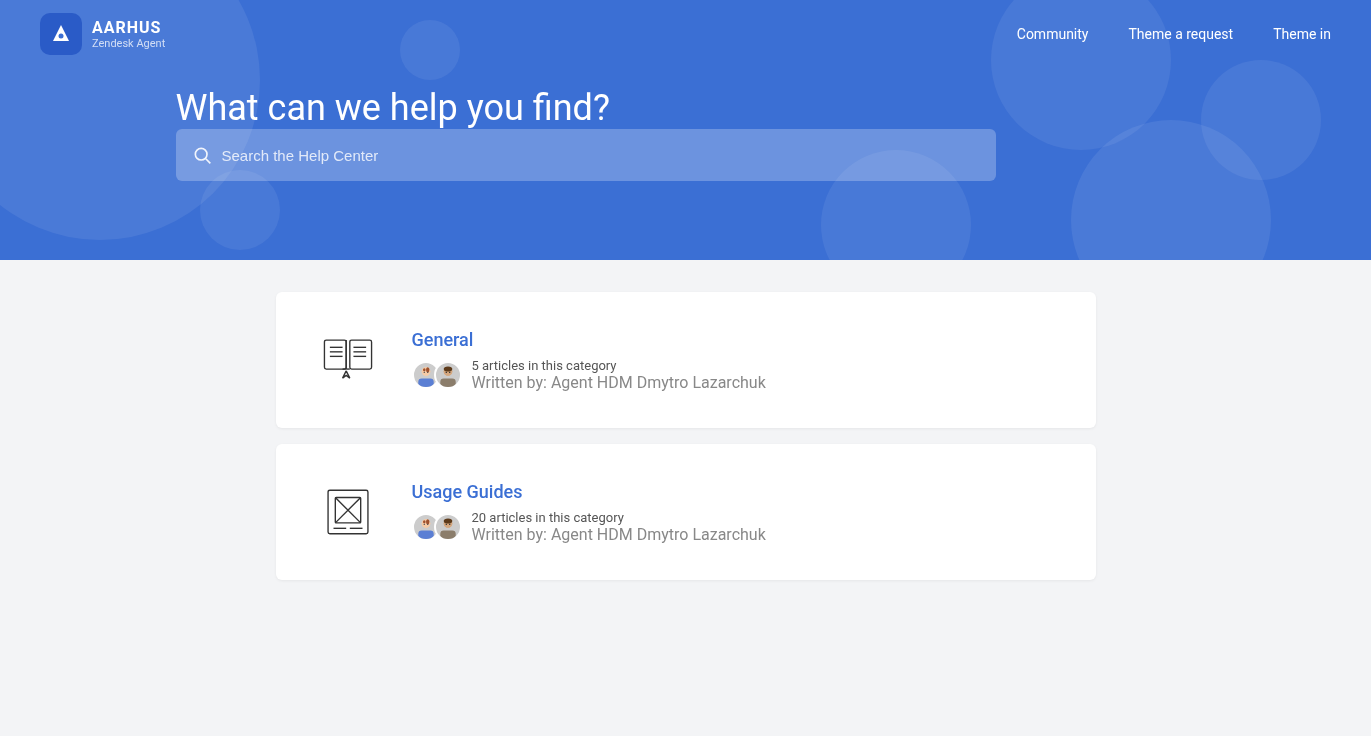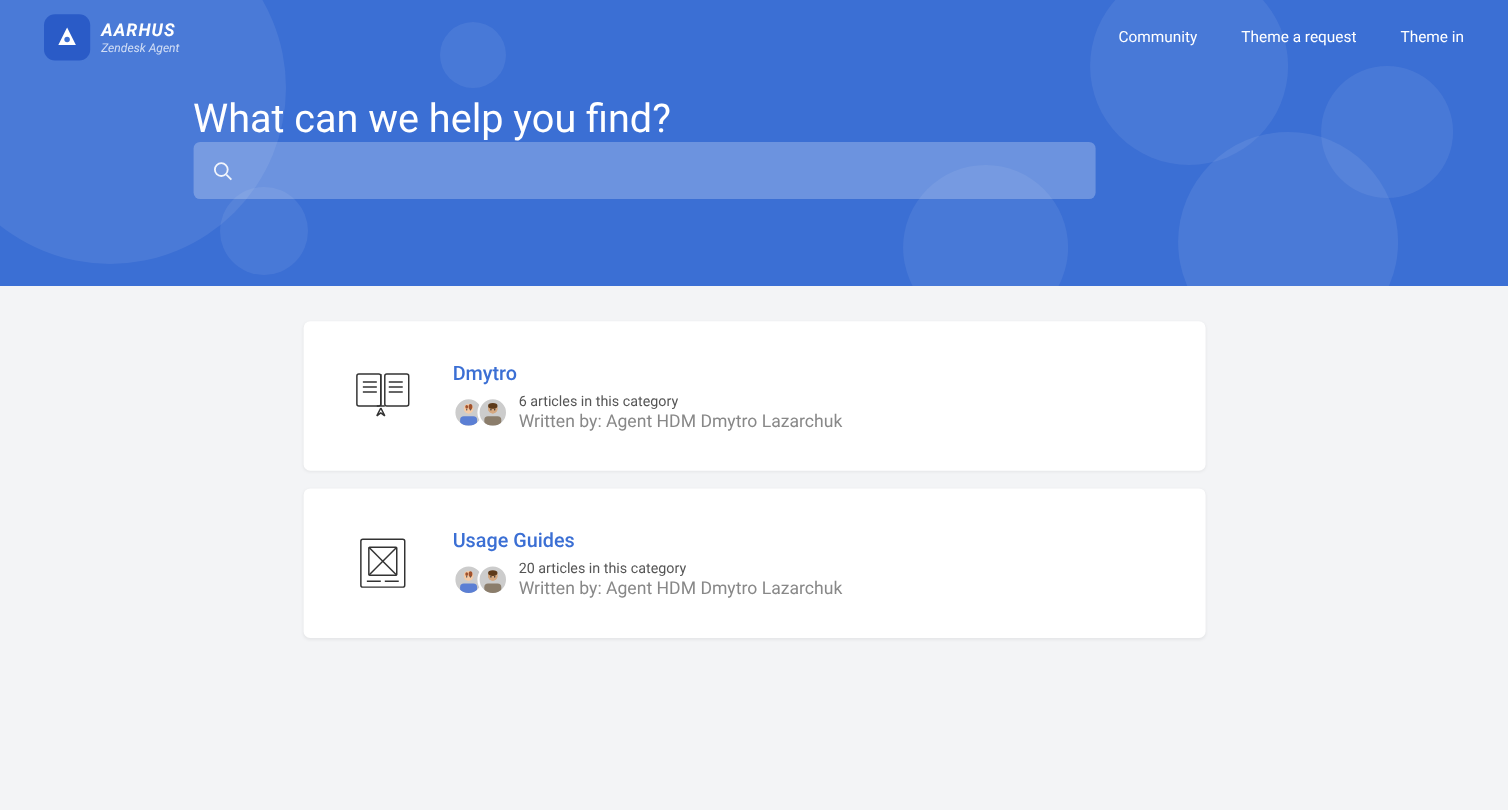--- a/index.html
+++ b/index.html
@@ -63,21 +63,20 @@
     }
 
     .logo-icon svg {
       width: 24px; height: 24px;
       fill: white;
     }
 
     .logo-text {
       display: flex;
       flex-direction: column;
-      font-style: italic;
     }
 
     .logo-name {
       color: white;
       font-weight: 700;
       font-size: 16px;
       letter-spacing: 1px;
     }
 
     .logo-sub {
@@ -278,20 +277,21 @@
     </div>
   </nav>
 
   <div class="hero-content">
     <h1 class="hero-title">What can we help you find?</h1>
     <div class="search-bar">
       <svg class="search-icon-svg" viewBox="0 0 24 24">
         <circle cx="11" cy="11" r="7"></circle>
         <line x1="16.5" y1="16.5" x2="22" y2="22"></line>
       </svg>
+      <input type="text" placeholder="Search the Help Center" style="">
     </div>
   </div>
 </div>
 
 <main class="main">
 
   <div class="category-card">
     <div class="category-icon">
       <svg viewBox="0 0 64 64">
 
@@ -306,21 +306,21 @@
         <line x1="12" y1="28" x2="26" y2="28"></line>
 
         <line x1="38" y1="18" x2="52" y2="18"></line>
         <line x1="38" y1="23" x2="52" y2="23"></line>
         <line x1="38" y1="28" x2="52" y2="28"></line>
 
         <polyline points="30,44 26,52 30,49 34,52 30,44"></polyline>
       </svg>
     </div>
     <div class="category-info">
-      <a class="category-title">Dmytro</a>
+      <a class="category-title">General</a>
       <div class="category-meta">
         <div class="avatars">
           <div class="avatar">
             <svg class="person-icon" viewBox="0 0 28 28">
               <circle cx="14" cy="10" r="5" fill="#f5cba7"></circle>
               <rect x="5" y="18" width="18" height="10" rx="4" fill="#5b7fd4"></rect>
               <circle cx="14" cy="10" r="5" fill="#f5cba7"></circle>
               <ellipse cx="12" cy="8" rx="1.5" ry="2" fill="#a0522d"></ellipse>
               <ellipse cx="16" cy="8" rx="2" ry="3" fill="#a0522d"></ellipse>
               <circle cx="12" cy="11" r="0.8" fill="#555"></circle>
@@ -332,21 +332,21 @@
               <circle cx="14" cy="10" r="5" fill="#d5a880"></circle>
               <rect x="5" y="18" width="18" height="10" rx="4" fill="#8b7d6b"></rect>
               <circle cx="14" cy="10" r="5" fill="#d5a880"></circle>
               <ellipse cx="14" cy="7" rx="5" ry="3" fill="#5d3a1a"></ellipse>
               <circle cx="12" cy="11" r="0.8" fill="#333"></circle>
               <circle cx="16" cy="11" r="0.8" fill="#333"></circle>
             </svg>
           </div>
         </div>
         <div class="meta-text">
-          <span class="article-count">6 articles in this category</span>
+          <span class="article-count">5 articles in this category</span>
           <span class="written-by">Written by: Agent HDM Dmytro Lazarchuk</span>
         </div>
       </div>
     </div>
   </div>
 
   <div class="category-card">
     <div class="category-icon">
       <svg viewBox="0 0 64 64">
 

